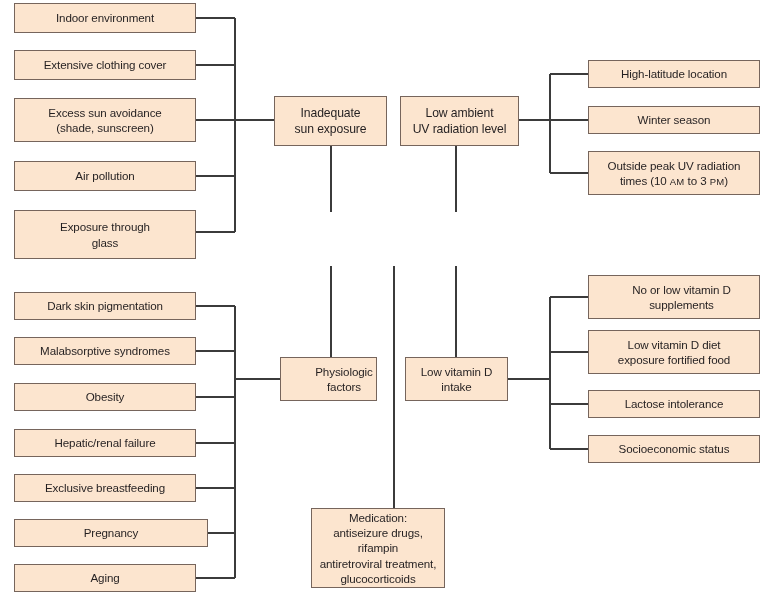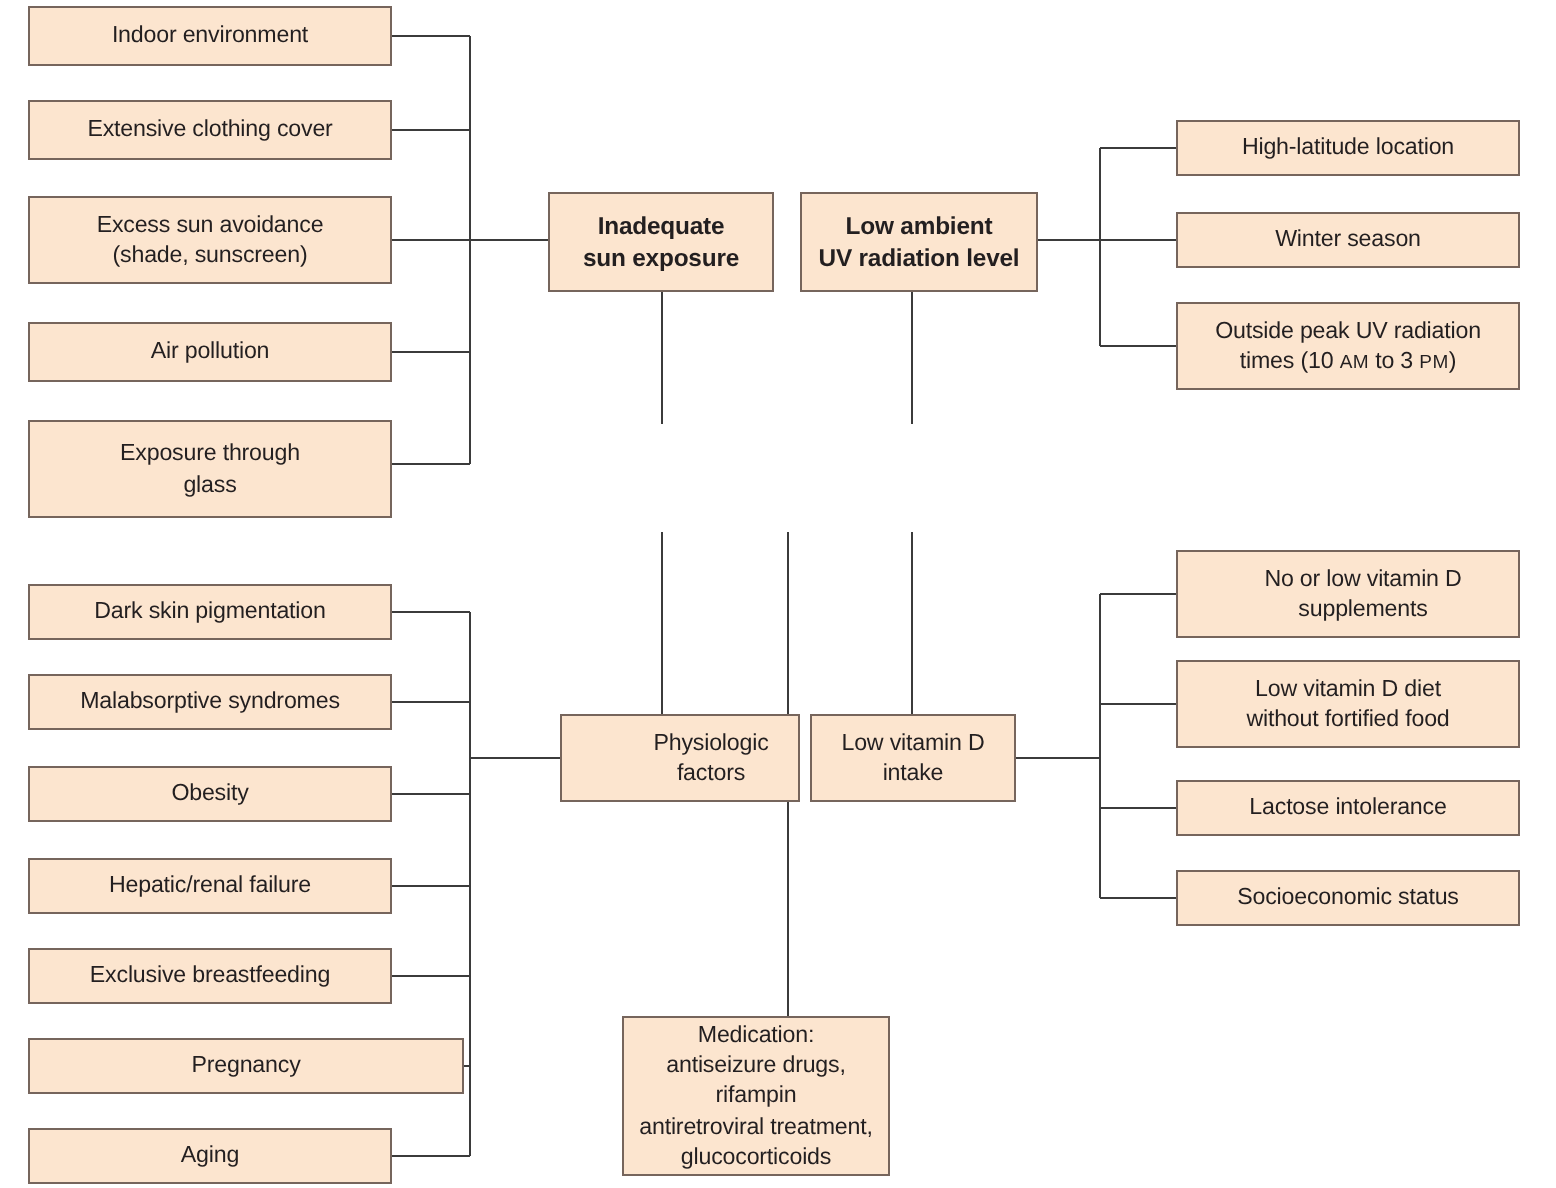--- a/index.html
+++ b/index.html
@@ -36,21 +36,21 @@
     align-items: center;
     justify-content: center;
     text-align: center;
     font-size: 11.6px;
     line-height: 1.32;
     letter-spacing: -0.1px;
     padding: 2px 5px;
     z-index: 2;
   }
   .node.bold {
-    font-weight: bold;
+    font-weight: normal;
     font-size: 12.2px;
   }
   .node .txt {
     display: block;
     white-space: pre-line;
   }
   .smallcaps {
     font-size: 0.82em;
     letter-spacing: 0.2px;
   }
@@ -152,28 +152,28 @@
   </div>
   <div class="node" style="left:14px; top:383px; width:182px; height:28px;">
     <span class="txt">Obesity</span>
   </div>
   <div class="node" style="left:14px; top:429px; width:182px; height:28px;">
     <span class="txt">Hepatic/renal failure</span>
   </div>
   <div class="node" style="left:14px; top:474px; width:182px; height:28px;">
     <span class="txt">Exclusive breastfeeding</span>
   </div>
-  <div class="node" style="left:14px; top:519px; width:218px; height:28px;">
+  <div class="node" style="left:14px; top:519px; width:194px; height:28px;">
     <span class="txt">Pregnancy</span>
   </div>
   <div class="node" style="left:14px; top:564px; width:182px; height:28px;">
     <span class="txt">Aging</span>
   </div>
 
-  <div class="node" style="left:280px; top:357px; width:120px; height:44px;padding-left:36px;">
+  <div class="node" style="left:280px; top:357px; width:97px; height:44px;padding-left:36px;">
     <span class="txt">Physiologic
 factors</span>
   </div>
   <div class="node" style="left:405px; top:357px; width:103px; height:44px;">
     <span class="txt">Low vitamin D
 intake</span>
   </div>
 
   <div class="node" style="left:311px; top:508px; width:134px; height:80px;">
     <span class="txt">Medication:
@@ -181,21 +181,21 @@
 antiretroviral treatment,
 glucocorticoids</span>
   </div>
 
   <div class="node" style="left:588px; top:275px; width:172px; height:44px;padding-left:20px;">
     <span class="txt">No or low vitamin D
 supplements</span>
   </div>
   <div class="node" style="left:588px; top:330px; width:172px; height:44px;">
     <span class="txt">Low vitamin D diet
-without fortified food</span>
+exposure fortified food</span>
   </div>
   <div class="node" style="left:588px; top:390px; width:172px; height:28px;">
     <span class="txt">Lactose intolerance</span>
   </div>
   <div class="node" style="left:588px; top:435px; width:172px; height:28px;">
     <span class="txt">Socioeconomic status</span>
   </div>
 
 </div>
 

